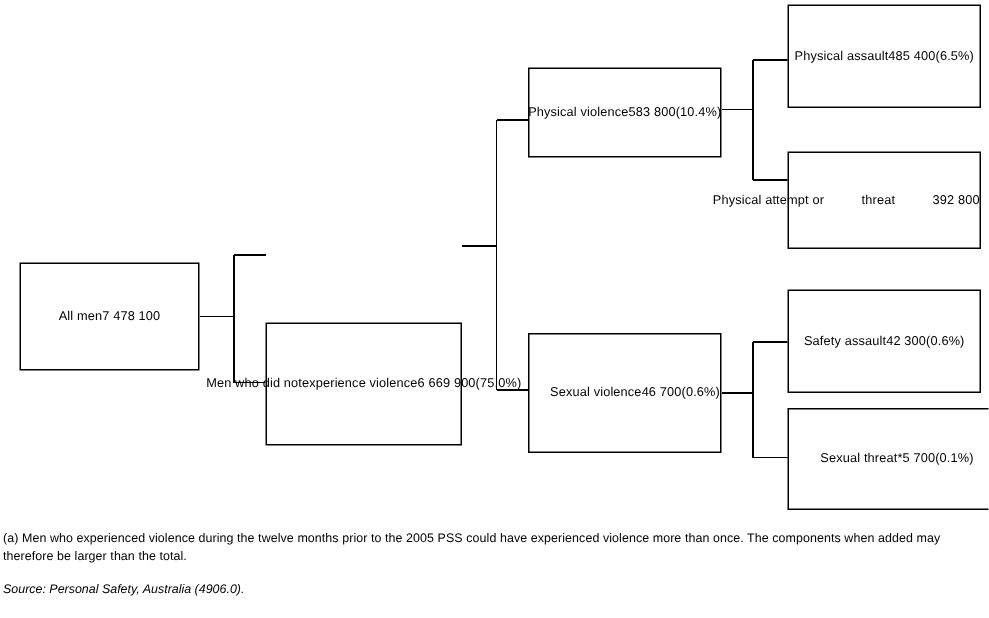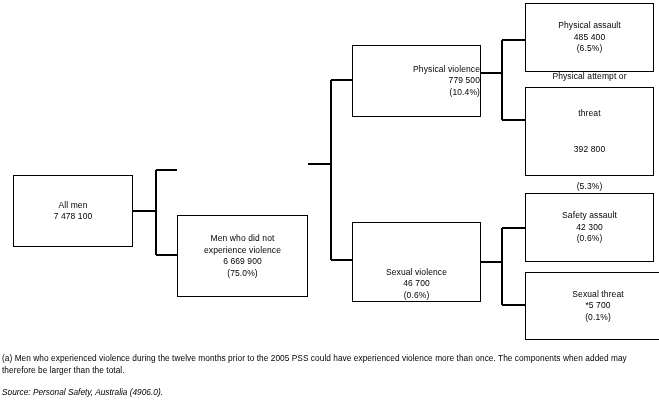--- a/index.html
+++ b/index.html
@@ -21,21 +21,21 @@
     top: 0;
     width: 659px;
     height: 345px;
   }
   .node {
     position: absolute;
     box-sizing: border-box;
     border: 1px solid #000000;
     background: #ffffff;
     display: flex;
-    flex-direction: column;
+    flex-direction: row;
     align-items: center;
     justify-content: center;
     text-align: center;
     font-size: 8.5px;
     line-height: 11.5px;
     letter-spacing: 0.1px;
   }
   .node .ln { display: block; white-space: nowrap; }
   .connector {
     position: absolute;
@@ -100,39 +100,39 @@
   </div>
 
 
   <div class="node" style="left:177px; top:215px; width:131px; height:82px;justify-content:center;">
     <span class="ln">Men who did not</span>
     <span class="ln">experience violence</span>
     <span class="ln">6 669 900</span>
     <span class="ln">(75.0%)</span>
   </div>
 
-  <div class="node" style="left:352px; top:45px; width:129px; height:72px;align-items:flex-end;">
+  <div class="node" style="left:352px; top:45px; width:129px; height:60px;">
     <span class="ln">Physical violence</span>
-    <span class="ln">779 500</span>
+    <span class="ln">583 800</span>
     <span class="ln">(10.4%)</span>
   </div>
 
   <div class="node" style="left:352px; top:222px; width:129px; height:80px;justify-content:flex-end;">
     <span class="ln">Sexual violence</span>
     <span class="ln">46 700</span>
     <span class="ln">(0.6%)</span>
   </div>
 
   <div class="node" style="left:525px; top:3px; width:129px; height:69px;">
     <span class="ln">Physical assault</span>
     <span class="ln">485 400</span>
     <span class="ln">(6.5%)</span>
   </div>
 
-  <div class="node" style="left:525px; top:87px; width:129px; height:89px;gap:25px;">
+  <div class="node" style="left:525px; top:101px; width:129px; height:65px;gap:25px;">
     <span class="ln">Physical attempt or</span>
     <span class="ln">threat</span>
     <span class="ln">392 800</span>
     <span class="ln">(5.3%)</span>
   </div>
 
   <div class="node" style="left:525px; top:193px; width:129px; height:69px;">
     <span class="ln">Safety assault</span>
     <span class="ln">42 300</span>
     <span class="ln">(0.6%)</span>

